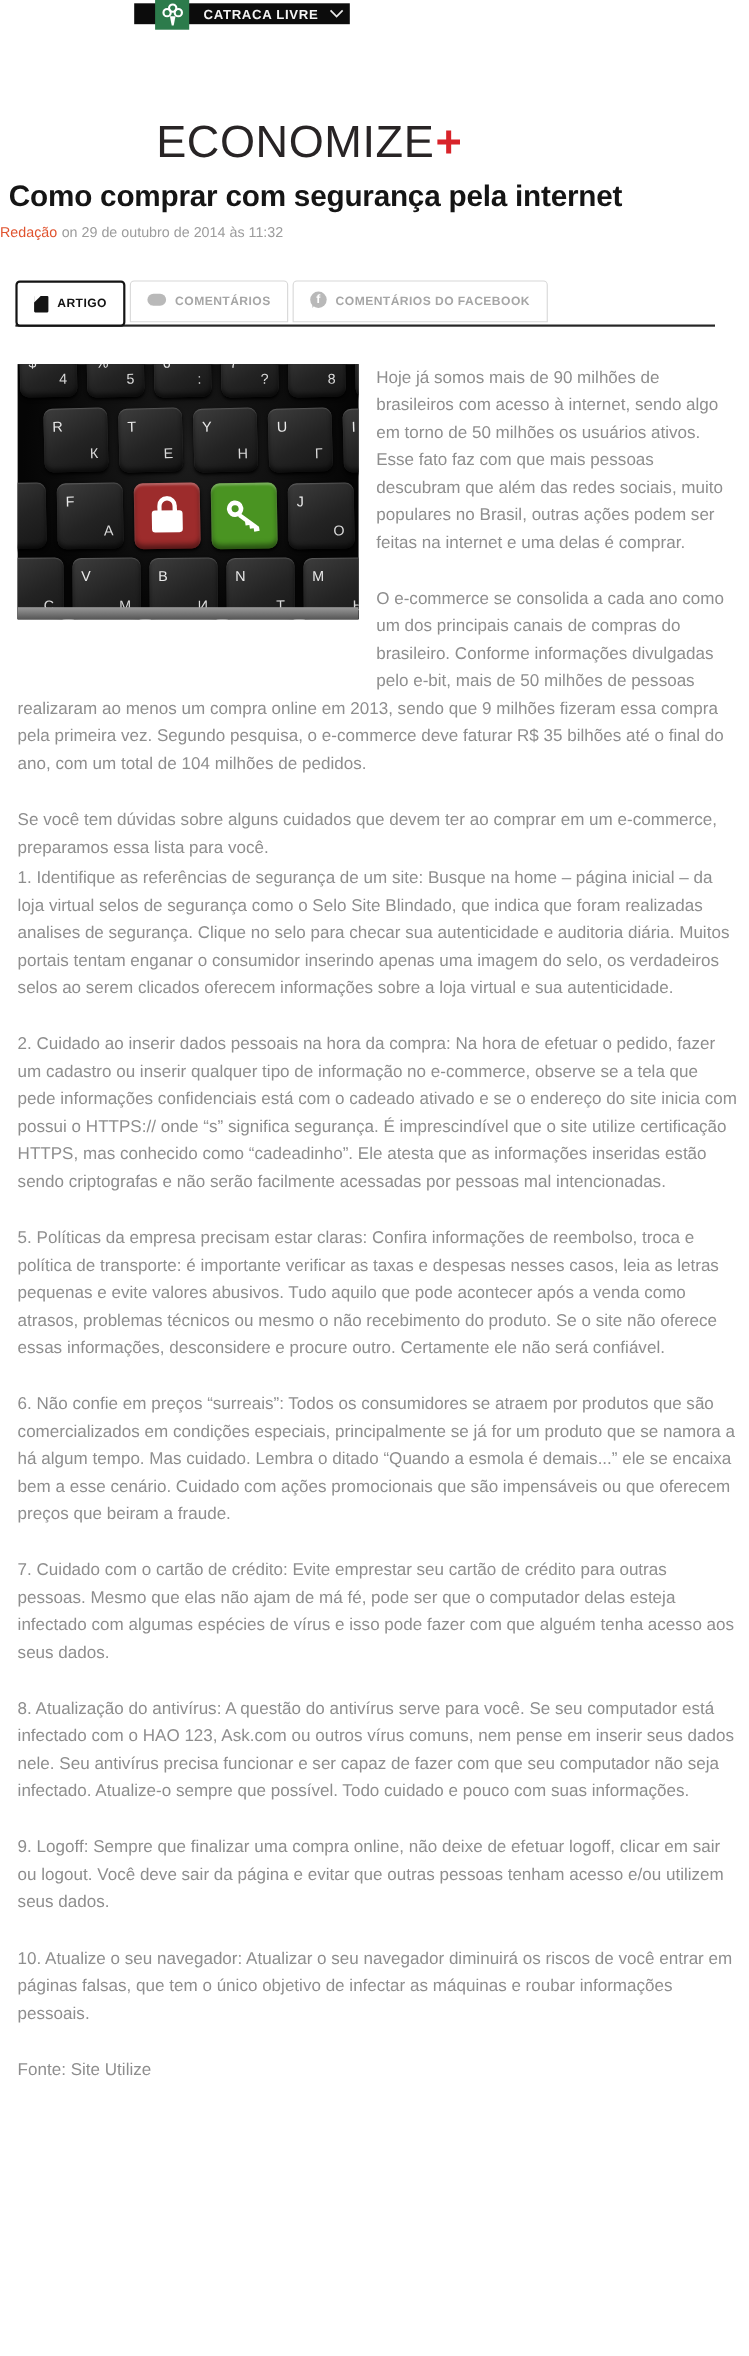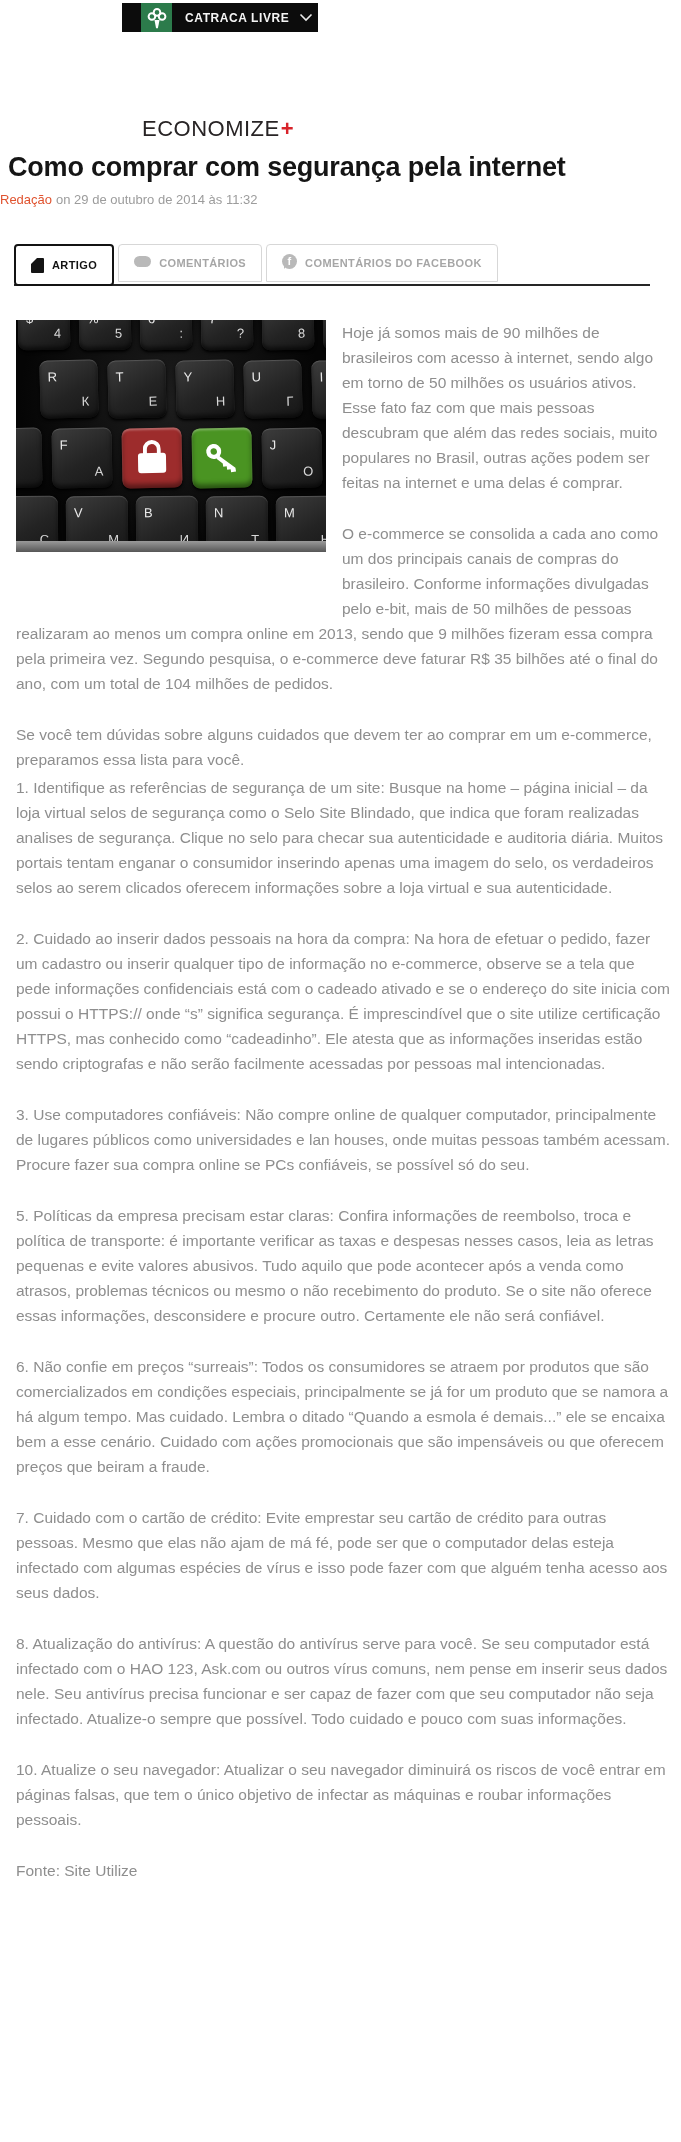--- a/index.html
+++ b/index.html
@@ -1,25 +1,25 @@
 <!DOCTYPE html>
 <html><head>
 <meta charset="utf-8">
 <style>
   html,body{margin:0;padding:0;background:#fff;}
   body{width:681px;font-family:"Liberation Sans","DejaVu Sans",sans-serif;overflow-x:hidden;}
 
   
-  .topbar{margin:3px 0 0 122px;width:196px;height:29px;background:#0c0c0c;display:flex;align-items:center;cursor:pointer;}
+  .topbar{margin:3px 0 0 122px;width:196px;height:19px;background:#0c0c0c;display:flex;align-items:center;cursor:pointer;}
   .logo-sq{width:31px;height:29px;margin-left:19px;display:flex;align-items:center;justify-content:center;flex:none;}
   .brand{color:#f4f4f4;font-size:12px;font-weight:bold;letter-spacing:.6px;margin-left:13px;white-space:nowrap;}
   .chev{margin-left:10px;display:flex;align-items:center;}
 
   
-  .economize{margin:84px 0 0 142px;font-size:22px;letter-spacing:.5px;color:#282425;font-weight:400;cursor:pointer;}
+  .economize{margin:84px 0 0 142px;font-size:41px;letter-spacing:.5px;color:#282425;font-weight:400;cursor:pointer;}
   .economize .plus{color:#d8232a;font-weight:bold;margin-left:1px;}
 
   
   h1.title{margin:10px 8px 0 8px;font-size:27px;line-height:1.15;color:#151515;font-weight:bold;letter-spacing:-.2px;}
   .byline{margin:9px 0 0 0;font-size:13px;color:#9c9c9c;}
   .byline a{ text-decoration:none;cursor:pointer;}
   .byline .when{margin-left:4px;}
 
   
   .tabs{margin:37px 0 0 14px;width:636px;display:flex;align-items:stretch;gap:4px;border-bottom:2px solid #262626;}
@@ -179,20 +179,20 @@
         <span class="b">4</span>
       </div>
     <div class="kb-strip"></div>
   </figure>
 
 <p>Hoje já somos mais de 90 milhões de brasileiros com acesso à internet, sendo algo em torno de 50 milhões os usuários ativos. Esse fato faz com que mais pessoas descubram que além das redes sociais, muito populares no Brasil, outras ações podem ser feitas na internet e uma delas é comprar.</p>
     <p>O e-commerce se consolida a cada ano como um dos principais canais de compras do brasileiro. Conforme informações divulgadas pelo e-bit, mais de 50 milhões de pessoas realizaram ao menos um compra online em 2013, sendo que 9 milhões fizeram essa compra pela primeira vez. Segundo pesquisa, o e-commerce deve faturar R$ 35 bilhões até o final do ano, com um total de 104 milhões de pedidos.</p>
     <p>Se você tem dúvidas sobre alguns cuidados que devem ter ao comprar em um e-commerce, preparamos essa lista para você.</p>
     <p class="tight">1. Identifique as referências de segurança de um site: Busque na home – página inicial – da loja virtual selos de segurança como o Selo Site Blindado, que indica que foram realizadas analises de segurança. Clique no selo para checar sua autenticidade e auditoria diária. Muitos portais tentam enganar o consumidor inserindo apenas uma imagem do selo, os verdadeiros selos ao serem clicados oferecem informações sobre a loja virtual e sua autenticidade.</p>
     <p>2. Cuidado ao inserir dados pessoais na hora da compra: Na hora de efetuar o pedido, fazer um cadastro ou inserir qualquer tipo de informação no e-commerce, observe se a tela que pede informações confidenciais está com o cadeado ativado e se o endereço do site inicia com possui o HTTPS:// onde “s” significa segurança. É imprescindível que o site utilize certificação HTTPS, mas conhecido como “cadeadinho”. Ele atesta que as informações inseridas estão sendo criptografas e não serão facilmente acessadas por pessoas mal intencionadas.</p>
-    <p>3. Use computadores confiáveis: Não compre online de qualquer computador, principalmente de lugares públicos como universidades e lan houses, onde muitas pessoas também acessam. Procure fazer sua compra online se PCs confiáveis, se possível só do seu.</p>
     <p>5. Políticas da empresa precisam estar claras: Confira informações de reembolso, troca e política de transporte: é importante verificar as taxas e despesas nesses casos, leia as letras pequenas e evite valores abusivos. Tudo aquilo que pode acontecer após a venda como atrasos, problemas técnicos ou mesmo o não recebimento do produto. Se o site não oferece essas informações, desconsidere e procure outro. Certamente ele não será confiável.</p>
     <p>6. Não confie em preços “surreais”: Todos os consumidores se atraem por produtos que são comercializados em condições especiais, principalmente se já for um produto que se namora a há algum tempo. Mas cuidado. Lembra o ditado “Quando a esmola é demais...” ele se encaixa bem a esse cenário. Cuidado com ações promocionais que são impensáveis ou que oferecem preços que beiram a fraude.</p>
     <p>7. Cuidado com o cartão de crédito: Evite emprestar seu cartão de crédito para outras pessoas. Mesmo que elas não ajam de má fé, pode ser que o computador delas esteja infectado com algumas espécies de vírus e isso pode fazer com que alguém tenha acesso aos seus dados.</p>
     <p>8. Atualização do antivírus: A questão do antivírus serve para você. Se seu computador está infectado com o HAO 123, Ask.com ou outros vírus comuns, nem pense em inserir seus dados nele. Seu antivírus precisa funcionar e ser capaz de fazer com que seu computador não seja infectado. Atualize-o sempre que possível. Todo cuidado e pouco com suas informações.</p>
+    <p>9. Logoff: Sempre que finalizar uma compra online, não deixe de efetuar logoff, clicar em sair ou logout. Você deve sair da página e evitar que outras pessoas tenham acesso e/ou utilizem seus dados.</p>
     <p>10. Atualize o seu navegador: Atualizar o seu navegador diminuirá os riscos de você entrar em páginas falsas, que tem o único objetivo de infectar as máquinas e roubar informações pessoais.</p>
     <p class="source">Fonte: Site Utilize</p>
   </div>
 
 </body></html>

